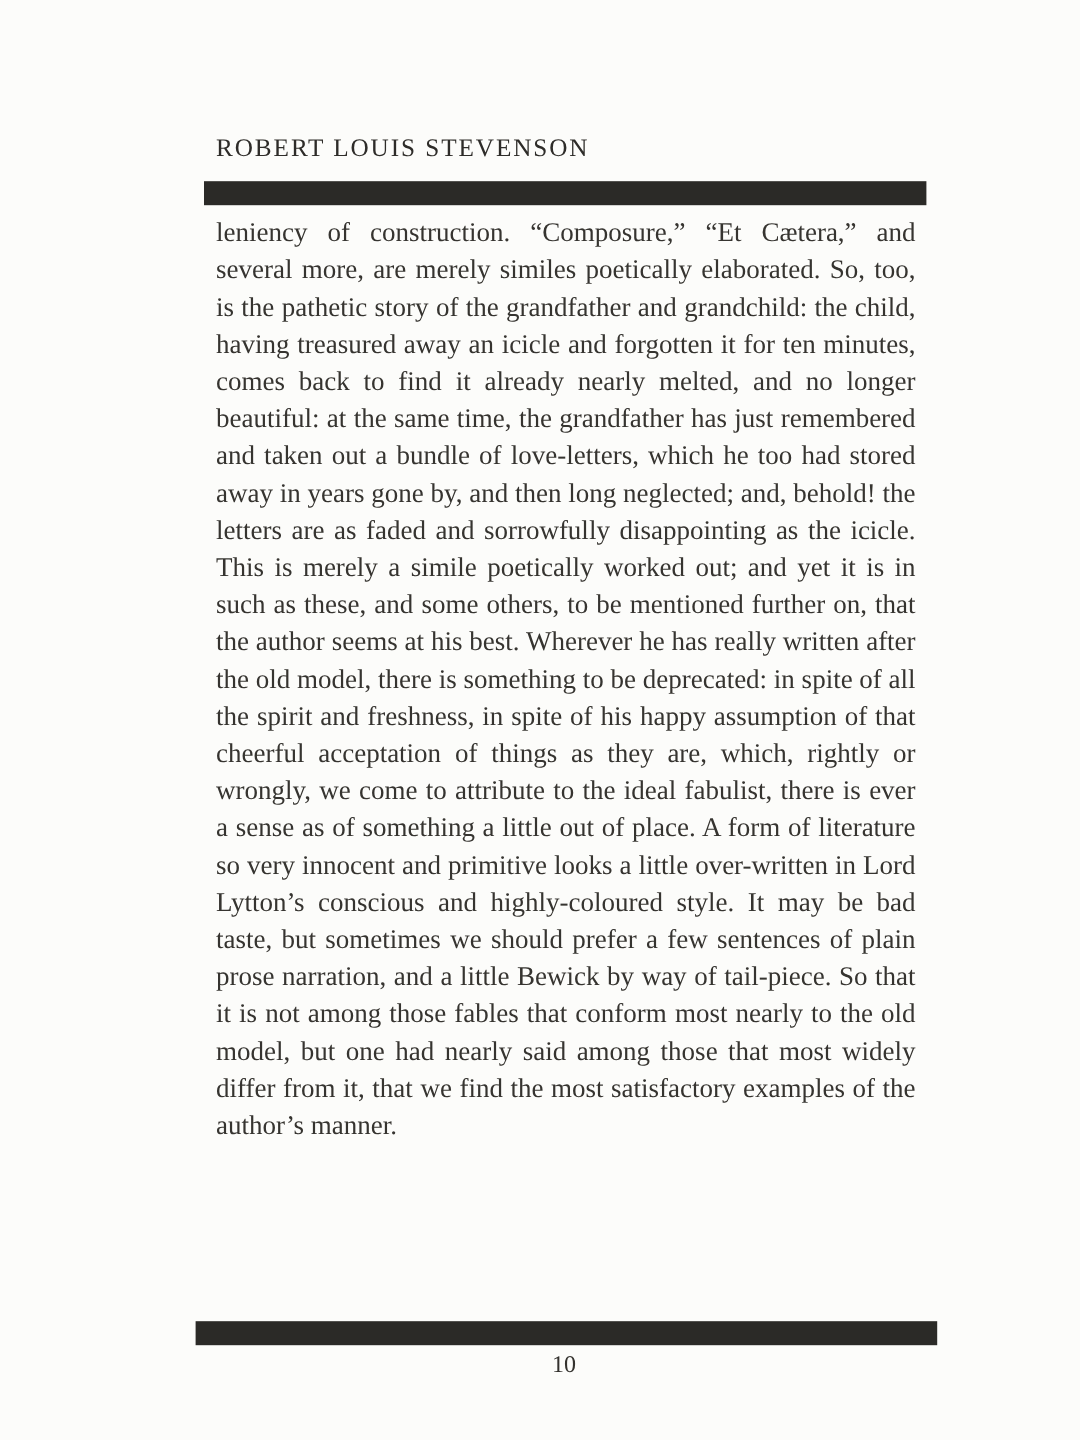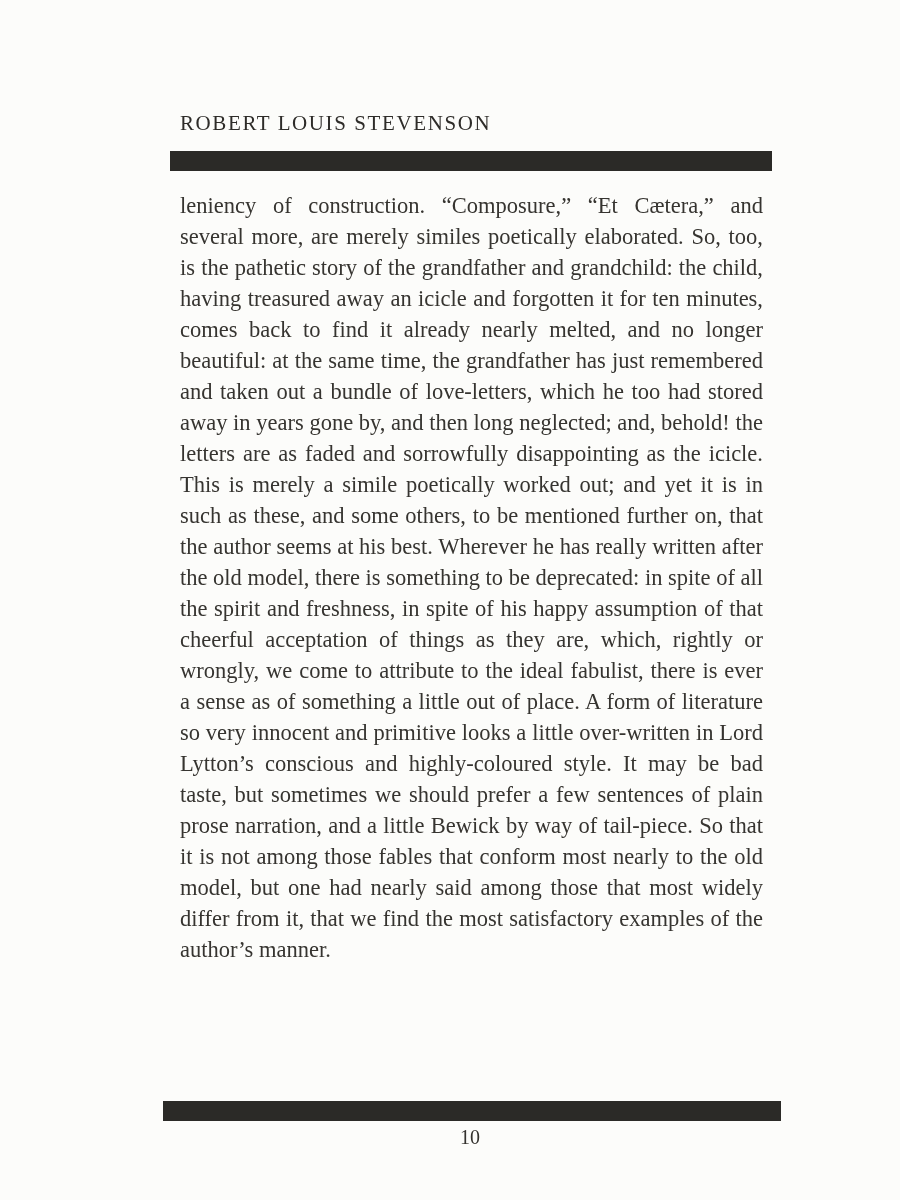--- a/index.html
+++ b/index.html
@@ -50,21 +50,20 @@
     position: absolute;
     left: 140px;
     top: 138px;
     width: 623px;
     height: 905px;
     font-size: 22.5px;
     line-height: 31px;
     text-align: justify;
     color: #363430;
     overflow: hidden;
-    margin-top: 12px;
   }
 
   .para {
     margin: 0;
   }
 
   .para.indented {
     text-indent: 32px;
   }
 

